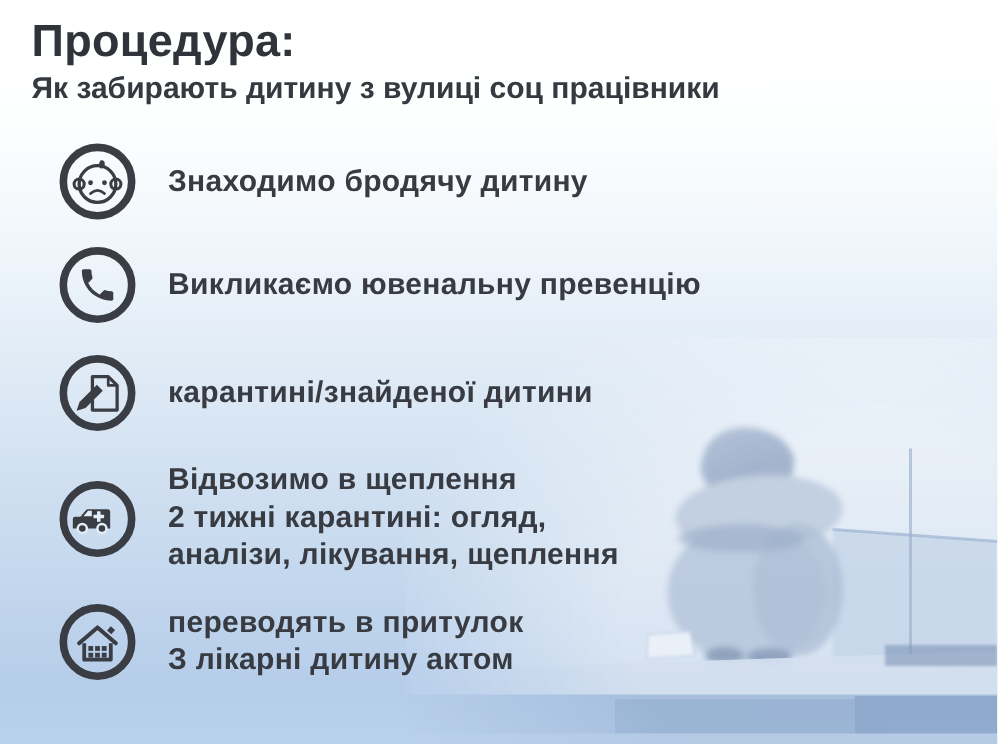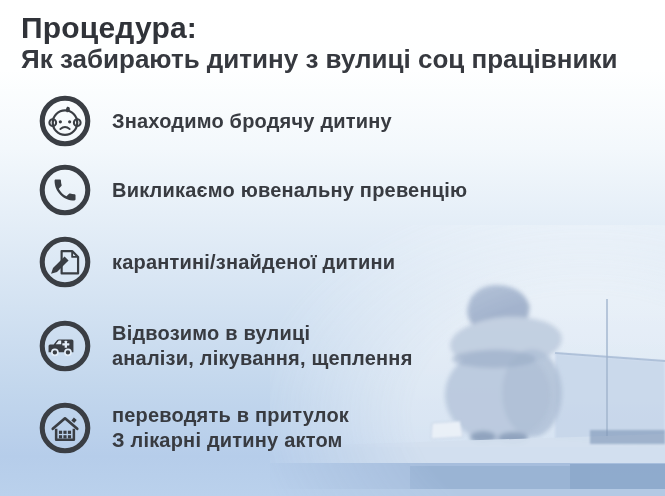--- a/index.html
+++ b/index.html
@@ -15,21 +15,21 @@
   
   .photo{
     position:absolute;left:270px;top:225px;width:395px;height:271px;
     opacity:.92;
     -webkit-mask-image:radial-gradient(115% 115% at 80% 70%, #000 38%, rgba(0,0,0,.5) 56%, transparent 74%);
     mask-image:radial-gradient(115% 115% at 80% 70%, #000 38%, rgba(0,0,0,.5) 56%, transparent 74%);
   }
   .photo svg{width:100%;height:100%;display:block;}
   .header{position:absolute;left:21px;top:10px;z-index:3;color:#33363c;}
   .title{margin:0;font-size:30px;font-weight:700;line-height:36px;letter-spacing:.2px;color:#303339;}
-  .subtitle{margin:0;font-size:26px;font-weight:700;line-height:26px;color:#36393f;}
+  .subtitle{margin:0;font-size:20px;font-weight:700;line-height:26px;color:#36393f;}
   .step{
     position:absolute;left:38px;z-index:3;display:flex;align-items:center;gap:20px;min-height:54px;
   }
   .icon-ring{width:54px;height:54px;flex:0 0 54px;color:#3a3e44;}
   .icon-ring svg{width:54px;height:54px;display:block;}
   .step-text{
     font-size:20px;font-weight:700;line-height:25px;color:#383b41;letter-spacing:.2px;
   }
   .step-text span{display:block;}
 </style>
@@ -135,21 +135,22 @@
         <circle cx="32" cy="32" r="27" fill="none" stroke="currentColor" stroke-width="6"></circle>
         <path d="M12.5 39.5 V32 q0 -1.8 1.8 -1.8 h4.2 l4.3 -5.2 q.7 -.8 1.8 -.8 H40 q2 0 2 2 V39.5 Z" fill="currentColor"></path>
         <path d="M21 29.8 l3.5 -4.3 h3 v4.3 z" fill="#e3edf8"></path>
         <rect x="31.6" y="25.8" width="2.8" height="8.4" rx="0.5" fill="#e3edf8"></rect>
         <rect x="28.8" y="28.6" width="8.4" height="2.8" rx="0.5" fill="#e3edf8"></rect>
         <circle cx="20" cy="39.5" r="3.6" fill="currentColor" stroke="#e3edf8" stroke-width="2"></circle>
         <circle cx="35.5" cy="39.5" r="3.6" fill="currentColor" stroke="#e3edf8" stroke-width="2"></circle>
       </svg>
     </span>
     <div class="step-text">
-      <span>Відвозимо в вулиці</span>
+      <span>Відвозимо в щеплення</span>
+      <span>2 тижні карантині: огляд,</span>
       <span>аналізи, лікування, щеплення</span>
     </div>
   </div>
 
   <div class="step" style="top:401px">
     <span class="icon-ring">
       <svg viewBox="0 0 64 64">
         <circle cx="32" cy="32" r="27" fill="none" stroke="currentColor" stroke-width="6"></circle>
         <path d="M17.5 33 L32 20.5 L46.5 33" fill="none" stroke="currentColor" stroke-width="3.2" stroke-linecap="round" stroke-linejoin="round"></path>
         <rect x="40.5" y="20.5" width="4.5" height="4.5" fill="currentColor" transform="rotate(41 42.7 22.7)"></rect>

